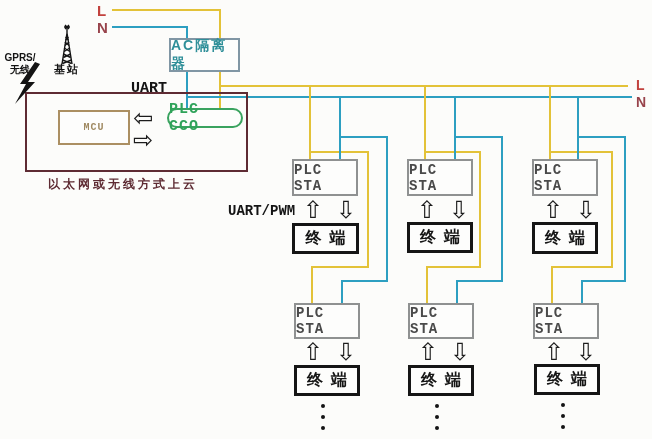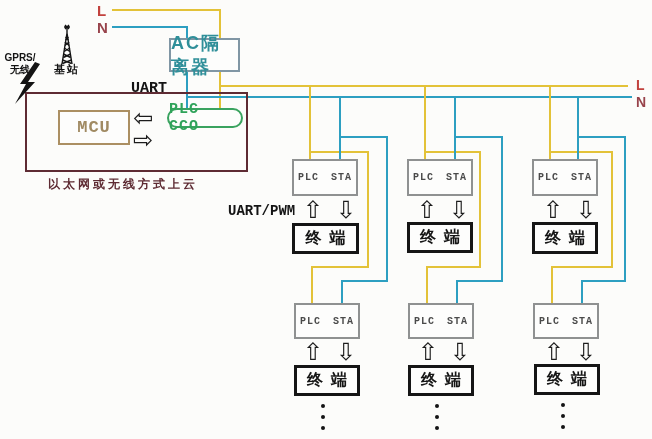--- a/index.html
+++ b/index.html
@@ -9,28 +9,28 @@
   }
   svg.wiring{position:absolute;left:0;top:0;z-index:1;}
   .wy{stroke:var(--wire_yellow);stroke-width:2;fill:none;}
   .wc{stroke:var(--wire_cyan);stroke-width:2;fill:none;}
   .box{
     position:absolute;display:flex;align-items:center;justify-content:center;
     background:#fdfdfc;box-sizing:border-box;z-index:2;
   }
   .mono{font-family:"Liberation Mono","DejaVu Sans Mono",monospace;}
   .ac-box{border:2px solid var(--ac_border);color:var(--teal);
-    font-size:18px;letter-spacing:2px;font-weight:bold;}
+    font-size:14px;letter-spacing:2px;font-weight:bold;}
   .gateway-box{border:2px solid var(--maroon);background:transparent;z-index:2;}
   .mcu-box{border:2px solid var(--tan);color:var(--tan_text);
-    font-size:17px;font-weight:bold;letter-spacing:1px;}
+    font-size:10px;font-weight:bold;letter-spacing:1px;}
   .cco-box{border:2px solid var(--green);color:var(--green_text);
     font-size:15px;font-weight:bold;word-spacing:4px;letter-spacing:1px;}
   .sta-box{border:2px solid var(--sta_border);color:var(--sta_text);
-    font-size:10px;font-weight:bold;word-spacing:5px;letter-spacing:1px;}
+    font-size:14px;font-weight:bold;word-spacing:5px;letter-spacing:1px;}
   .term-box{border:3px solid var(--ink);color:var(--ink);
     font-size:16px;font-weight:bold;letter-spacing:8px;padding-left:8px;}
   .ln{position:absolute;font-size:15px;font-weight:bold;z-index:3;line-height:1;}
   .ln-l{color:var(--label_red);}
   .ln-n{color:var(--label_dark_red);}
   .black-label{position:absolute;color:#141414;font-weight:bold;z-index:3;line-height:1;}
   .caption{position:absolute;color:var(--maroon);font-weight:bold;font-size:12px;
     letter-spacing:3px;z-index:3;line-height:1;}
   .arrow{position:absolute;color:#1c1c1c;z-index:3;line-height:1;
     font-family:"DejaVu Sans",sans-serif;}

